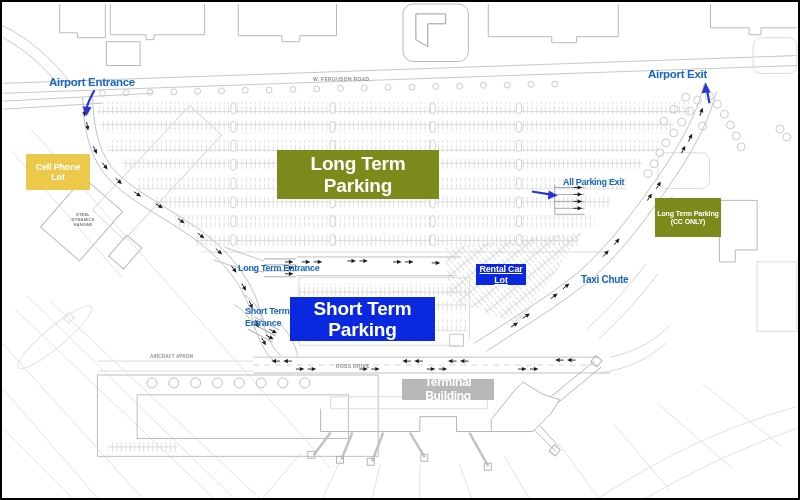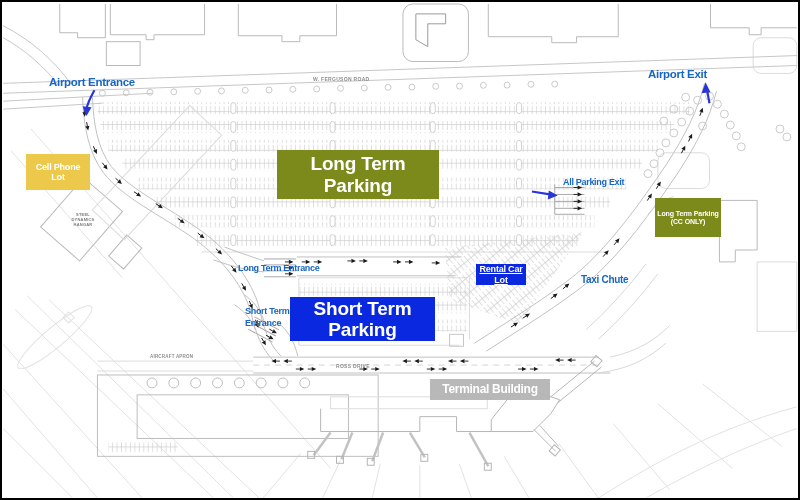--- a/index.html
+++ b/index.html
@@ -375,21 +375,21 @@
     <div class="pbox pbox-olive box-xs" style="left:653px;top:196px;width:66px;height:39px;">
       <div>Long Term Parking</div>
       <div>(CC ONLY)</div>
     </div>
 
     <div class="pbox pbox-gold box-sm" style="left:24px;top:152px;width:64px;height:36px;">
       <div>Cell Phone</div>
       <div>Lot</div>
     </div>
 
-    <div class="pbox pbox-gray box-md" style="left:400px;top:377px;width:120px;height:21px;margin-left:28px;">
+    <div class="pbox pbox-gray box-md" style="left:400px;top:377px;width:92px;height:21px;">
       <div>Terminal Building</div>
     </div>
 
     <div class="nav nav-lg" style="left:47px;top:74px;">Airport Entrance</div>
     <div class="nav nav-lg" style="left:646px;top:66px;">Airport Exit</div>
     <div class="nav nav-sm" style="left:561px;top:175px;">All Parking Exit</div>
     <div class="nav nav-sm" style="left:188px;top:261px;margin-left:48px;">Long Term Entrance</div>
     <div class="nav nav-sm" style="left:243px;top:303px;line-height:12px;">
       <div>Short Term</div>
       <div>Entrance</div>

